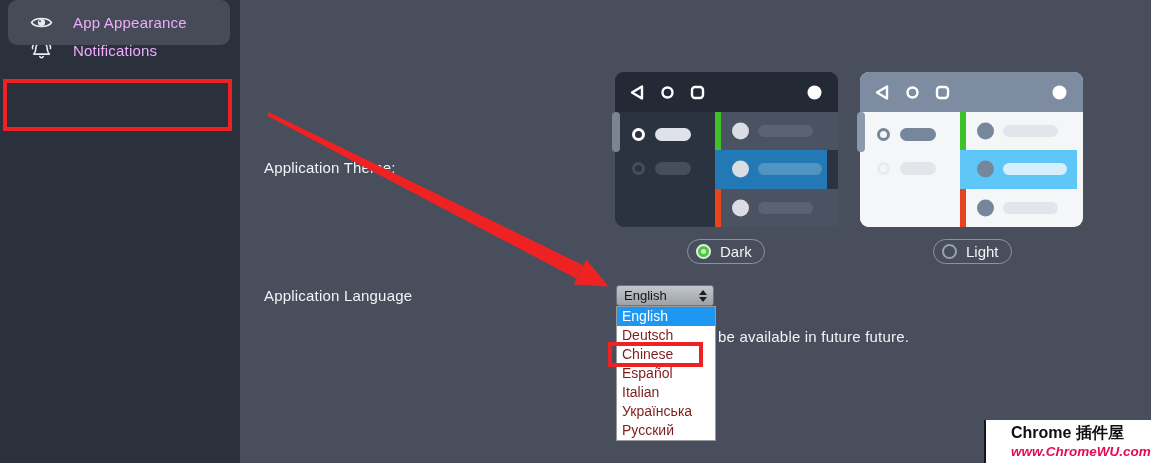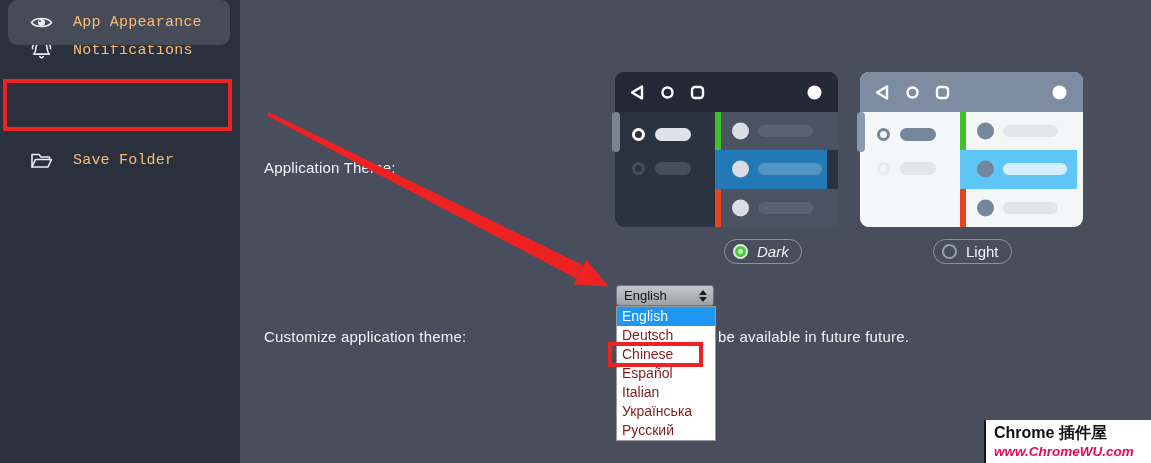--- a/index.html
+++ b/index.html
@@ -3,21 +3,21 @@
 <meta charset="utf-8">
 <style>
   * { margin:0; padding:0; box-sizing:border-box; }
   html,body { width:1151px; height:463px; }
   body { font-family:"Liberation Sans", sans-serif; }
   .app { position:relative; width:1151px; height:463px; background:#484e5c; overflow:hidden; }
 
   
   .sidebar { position:absolute; left:0; top:0; width:240px; height:463px; background:#2b313c; }
   .side-item { position:absolute; left:0; width:240px; height:44px; display:flex; align-items:center;
-               padding-left:28px; color:#fdba74; font-size:15px; letter-spacing:.2px; cursor:pointer;font-family:Liberation Mono, monospace; }
+               padding-left:28px; color:#f0abfc; font-size:15px; letter-spacing:.2px; cursor:pointer; }
   .side-item .ic { width:27px; height:27px; margin-right:18px; flex:0 0 auto; display:flex; align-items:center; justify-content:center; }
   .side-item.selected { left:8px; width:222px; height:45px; background:#454b57; border-radius:9px; padding-left:20px; }
   .side-item svg { stroke:#e9ecf1; fill:none; stroke-width:1.6; stroke-linecap:round; stroke-linejoin:round; }
 
   
   .anno { position:absolute; border:4px solid #ee2222; z-index:6; pointer-events:none; }
   .anno-sidebar { left:3px; top:79px; width:229px; height:52px; }
   .anno-chinese { left:608px; top:342px; width:95px; height:25px; }
   .arrow-svg { position:absolute; left:0; top:0; width:1151px; height:463px; z-index:7; pointer-events:none; }
 
@@ -65,42 +65,42 @@
   .card-light .mdot { background:#76879c; }
   .card-light .gray .mpill { background:#e2e6eb; }
   .card-light .sel .mpill { background:#d6effd; width:64px; }
   .scroll-tab { position:absolute; left:-3px; top:40px; width:8px; height:40px; border-radius:4px; }
   .card-dark .scroll-tab { background:#7d848f; }
   .card-light .scroll-tab { background:#8b99ad; }
 
   
   .theme-pill { position:absolute; top:239px; height:25px; border:1px solid #8d939d; border-radius:13px;
                 display:flex; align-items:center; padding:0 12px 0 8px; color:#f1f3f6; font-size:15px; cursor:pointer; }
-  .pill-dark { left:724px;font-style:italic; }
+  .pill-dark { left:687px; }
   .pill-light { left:933px; }
   .radio { position:relative; width:15px; height:15px; border-radius:50%; margin-right:9px; flex:0 0 auto; }
   .radio.on { background:#4cc93a; border:2px solid #e4e9ef; }
   .radio.on::after { content:""; position:absolute; left:3px; top:3px; width:5px; height:5px; border-radius:50%; background:#c9f4bc; }
   .radio.off { border:2px solid #99a0ab; background:transparent; }
 
   
   .select { position:absolute; left:616px; top:285px; width:98px; height:21px; z-index:5;
             background:linear-gradient(#c3c7cd,#9da2a9); border:1px solid #6f747c; border-radius:3px;
             display:flex; align-items:center; padding:0 6px 0 7px; font-size:13px; color:#15161a; cursor:pointer; }
   .select .sval { flex:1; }
   .spinner { display:flex; flex-direction:column; align-items:center; gap:2px; }
   .spinner .up { width:0; height:0; border-left:4px solid transparent; border-right:4px solid transparent; border-bottom:5px solid #1d1e22; }
   .spinner .dn { width:0; height:0; border-left:4px solid transparent; border-right:4px solid transparent; border-top:5px solid #1d1e22; }
   .droplist { position:absolute; left:616px; top:306px; width:100px; background:#ffffff; border:1px solid #9a9a9a; z-index:5; }
   .option { height:19px; line-height:19px; padding-left:5px; font-size:14px; color:#7f1d1d; cursor:pointer; white-space:nowrap; }
   .option.hl { background:#1e97f3; color:#fff; }
 
   
   .watermark { position:absolute; left:984px; top:420px; width:167px; height:43px; background:#ffffff;
-               border-left:2px solid #15151a; z-index:8; padding:3px 0 0 8px; }
+               border-left:2px solid #15151a; z-index:8; padding:3px 0 0 25px; }
   .wm-title { font-size:16px; font-weight:700; color:#101014; line-height:20px; }
   .wm-url { font-size:13.5px; font-weight:700; font-style:italic; color:#e40a53; line-height:17px; }
 </style>
 </head>
 <body>
 
 <div class="app">
 
   <div class="sidebar">
 
@@ -121,35 +121,26 @@
       <span class="ic">
         <svg width="27" height="27" viewBox="0 0 27 27">
           <path d="M3.5 13.5 C7 8.2 20 8.2 23.5 13.5 C20 18.8 7 18.8 3.5 13.5 Z"></path>
           <circle cx="13.5" cy="13.5" r="3.6" fill="#e9ecf1" stroke="none"></circle>
           <circle cx="12" cy="12.2" r="1" fill="#454b57" stroke="none"></circle>
         </svg>
       </span>
       <span>App Appearance</span>
     </div>
 
-    <div class="side-item" style="top:138px">
-      <span class="ic">
-        <svg width="27" height="27" viewBox="0 0 27 27">
-          <path d="M4 20 V7.5 h7 l2 2.5 h8.5 v2.5"></path>
-          <path d="M4 20 l3.5-7.5 h16 L20 20 Z"></path>
-        </svg>
-      </span>
-      <span>Save Folder</span>
-    </div>
 
 
   </div>
 
   <div class="clabel lbl-theme">Application Theme:</div>
-  <div class="clabel lbl-customize">Customize application theme:</div>
+  <div class="clabel lbl-language">Application Language</div>
   <div class="clabel lbl-note">be available in future future.</div>
 
   <div class="card card-dark">
     <div class="titlebar">
       <span>
         <svg width="16" height="17" viewBox="0 0 16 17">
             <polygon points="13,2.5 3,8.5 13,14.5" fill="none" stroke="#fff" stroke-width="2.4" stroke-linejoin="round"></polygon>
           </svg>
       </span>
       <span class="tb-gap"></span>

